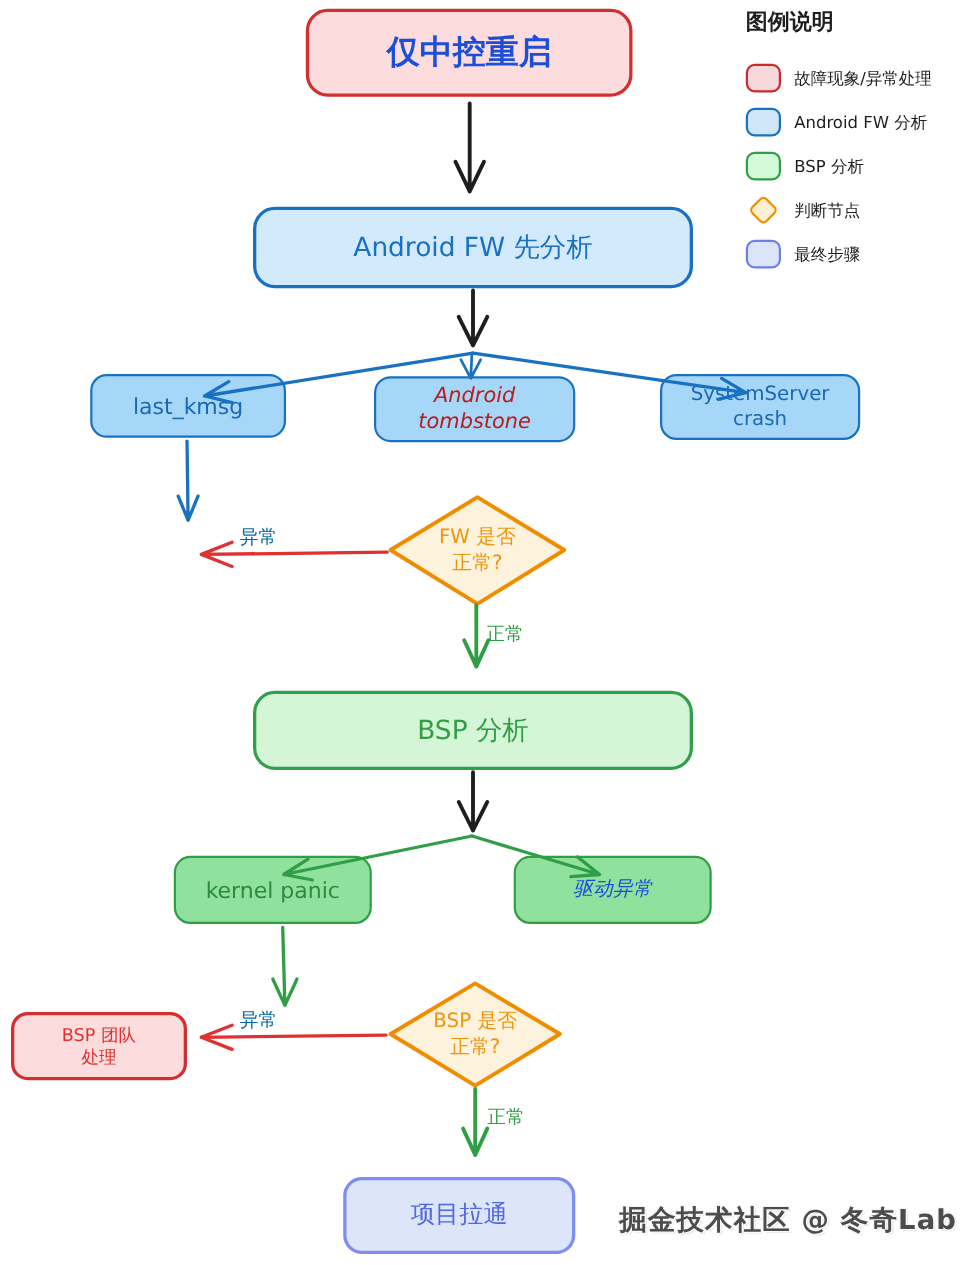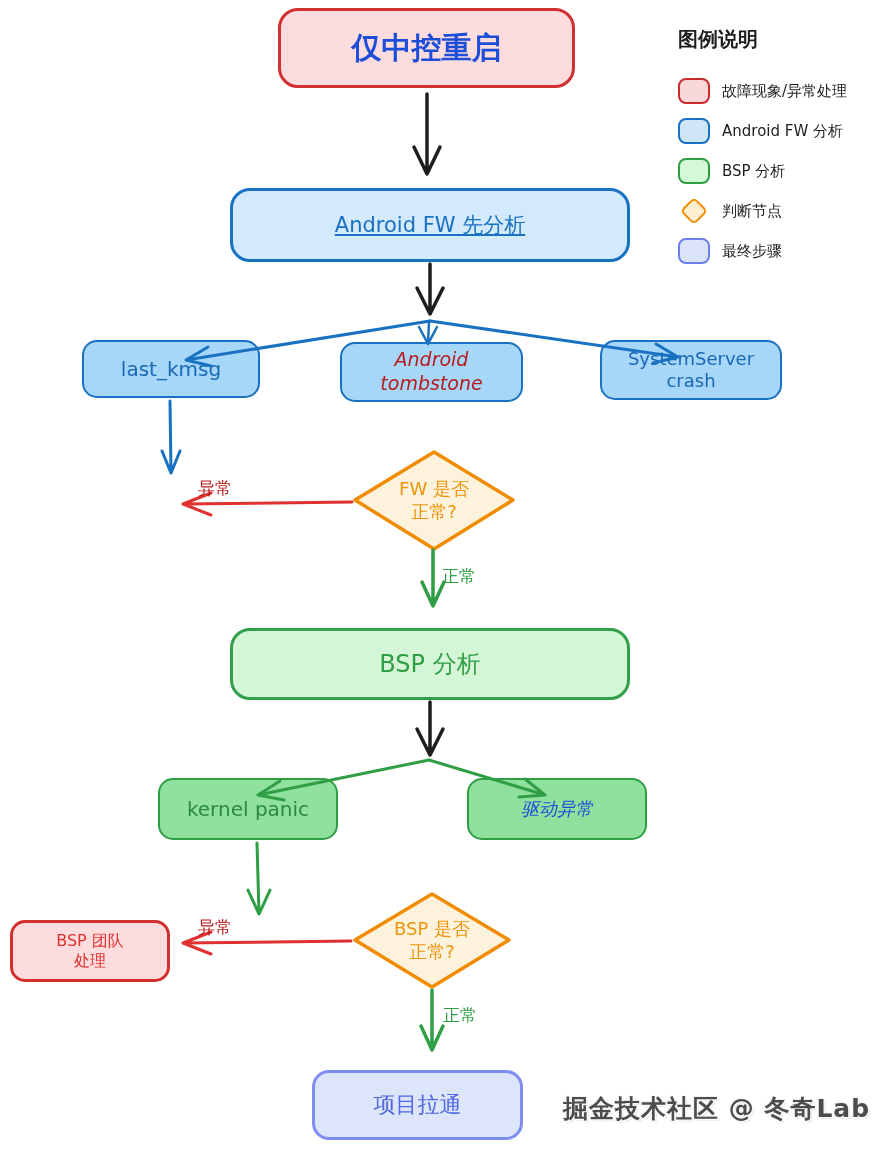--- a/index.html
+++ b/index.html
@@ -4,45 +4,45 @@
 <style>
   html,body { margin:0; padding:0; background:#ffffff; }
   body { font-family:"DejaVu Sans","Liberation Sans",sans-serif; }
   .canvas { position:relative; width:880px; height:1150px; background:#ffffff; overflow:hidden; }
   .layer-svg { position:absolute; left:0; top:0; z-index:2; pointer-events:none; }
 
   .node { position:absolute; display:flex; align-items:center; justify-content:center;
           text-align:center; box-sizing:border-box; white-space:pre-line; z-index:1; line-height:1.25; }
 
   .node-start      { left:278px; top:8px;   width:297px; height:80px; background:#fcdcdc; border:3.5px solid #d23030; border-radius:20px; color:#1d4ed8; font-size:30px; font-weight:600; }
-  .node-fw         { left:230px; top:188px; width:400px; height:74px; background:#d3eafc; border:3px solid #1971c2; border-radius:20px; color:#1971c2; font-size:21px;text-decoration:underline; }
+  .node-fw         { left:230px; top:188px; width:400px; height:74px; background:#d3eafc; border:3px solid #1971c2; border-radius:20px; color:#1971c2; font-size:24px; }
   .node-lastkmsg   { left:82px;  top:340px; width:178px; height:58px; background:#a6d7f8; border:2.5px solid #1971c2; border-radius:15px; color:#1967b5; font-size:20px; }
   .node-tombstone  { left:340px; top:342px; width:183px; height:60px; background:#a6d7f8; border:2.5px solid #1971c2; border-radius:15px; color:#b91c1c; font-size:19px;font-style:italic; }
   .node-sysserver  { left:600px; top:340px; width:182px; height:60px; background:#a6d7f8; border:2.5px solid #1971c2; border-radius:15px; color:#1967b5; font-size:18px; }
   .node-fwteam     { left:10px;  top:478px; width:160px; height:60px; background:#fcdcdc; border:3px solid #d23030; border-radius:15px; color:#e03131; font-size:16px; }
   .node-bsp        { left:230px; top:628px; width:400px; height:72px; background:#d4f6d6; border:3px solid #32a04a; border-radius:20px; color:#2f9e44; font-size:24px; }
   .node-kernel     { left:158px; top:778px; width:180px; height:62px; background:#90e09e; border:2.5px solid #2f9e44; border-radius:15px; color:#2b8a3e; font-size:20px; }
   .node-driver     { left:467px; top:778px; width:180px; height:62px; background:#90e09e; border:2.5px solid #2f9e44; border-radius:15px; color:#1d4ed8; font-size:18px;font-style:italic; }
   .node-bspteam    { left:10px;  top:920px; width:160px; height:62px; background:#fcdcdc; border:3px solid #d23030; border-radius:15px; color:#e03131; font-size:16px; }
   .node-final      { left:312px; top:1070px;width:211px; height:70px; background:#dde5fa; border:3px solid #7e8ef0; border-radius:17px; color:#5068e2; font-size:22px; }
 
   .diamond-label { position:absolute; z-index:3; text-align:center; white-space:pre-line;
                    color:#ef940f; font-size:18px; line-height:1.3; }
   .diamond-label-fw  { left:364px; top:477px; width:140px; }
   .diamond-label-bsp { left:362px; top:917px; width:140px; }
 
   .edge-label { position:absolute; z-index:3; font-size:17px; }
-  .lbl-red   { color:#b91c1c; }
+  .lbl-red   { color:#0369a1;margin-left:20px; }
   .lbl-green { color:#2f9e44; }
   .lbl-fw-abn  { left:198px; top:477px; }
   .lbl-fw-ok   { left:442px; top:565px; }
   .lbl-bsp-abn { left:198px; top:916px; }
   .lbl-bsp-ok  { left:443px; top:1004px; }
 
-  .legend { position:absolute; left:678px; top:6px; z-index:3;margin-top:20px; }
+  .legend { position:absolute; left:678px; top:6px; z-index:3; }
   .legend-title { font-size:20px; font-weight:bold; color:#1e1e1e; margin-bottom:18px; }
   .legend-row { display:flex; align-items:center; height:40px; }
   .sw { width:32px; height:26px; border-radius:8px; box-sizing:border-box; flex:0 0 auto; }
   .sw-red      { border:2.5px solid #c92a2a; background:#f8d7da; }
   .sw-blue     { border:2.5px solid #1971c2; background:#cfe6f9; }
   .sw-green    { border:2.5px solid #2f9e44; background:#d3f9d8; }
   .sw-lavender { border:2.5px solid #6e7fe8; background:#dbe4fb; }
   .sw-diamond-wrap { width:32px; height:30px; display:flex; align-items:center; justify-content:center; flex:0 0 auto; }
   .sw-diamond { width:20px; height:20px; transform:rotate(45deg); border-radius:5px;
                 border:2.5px solid #f08c00; background:#ffefd1; box-sizing:border-box; }

